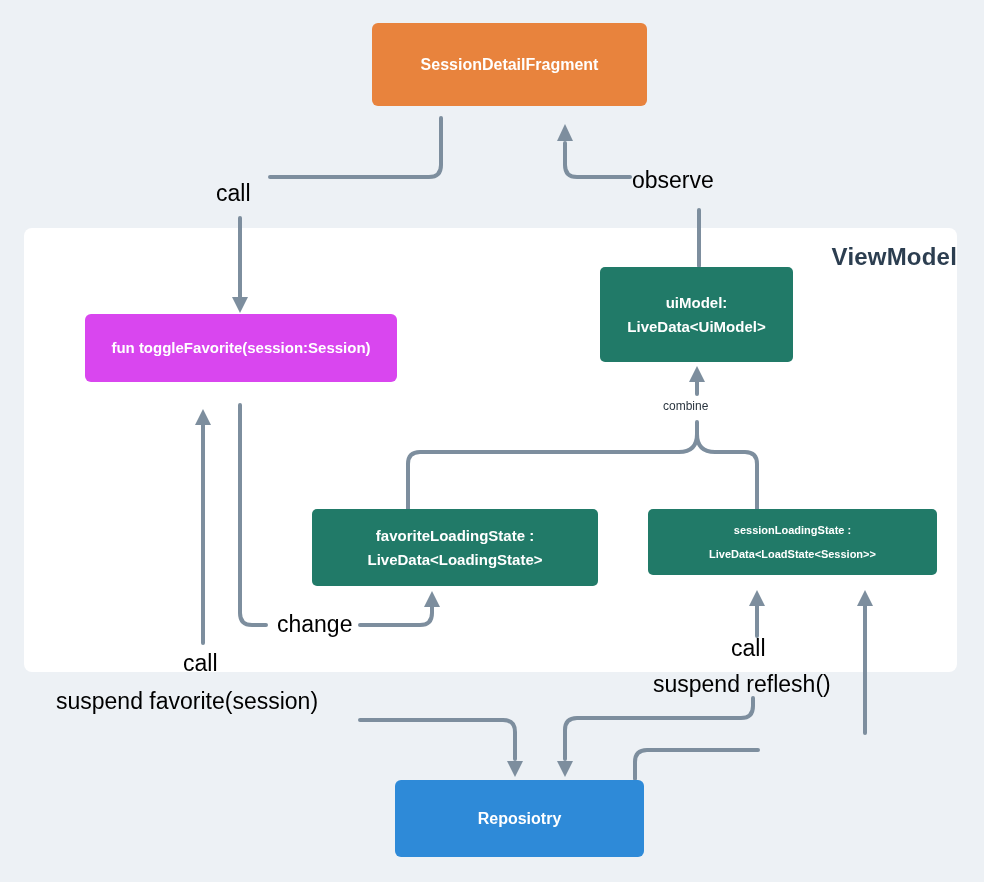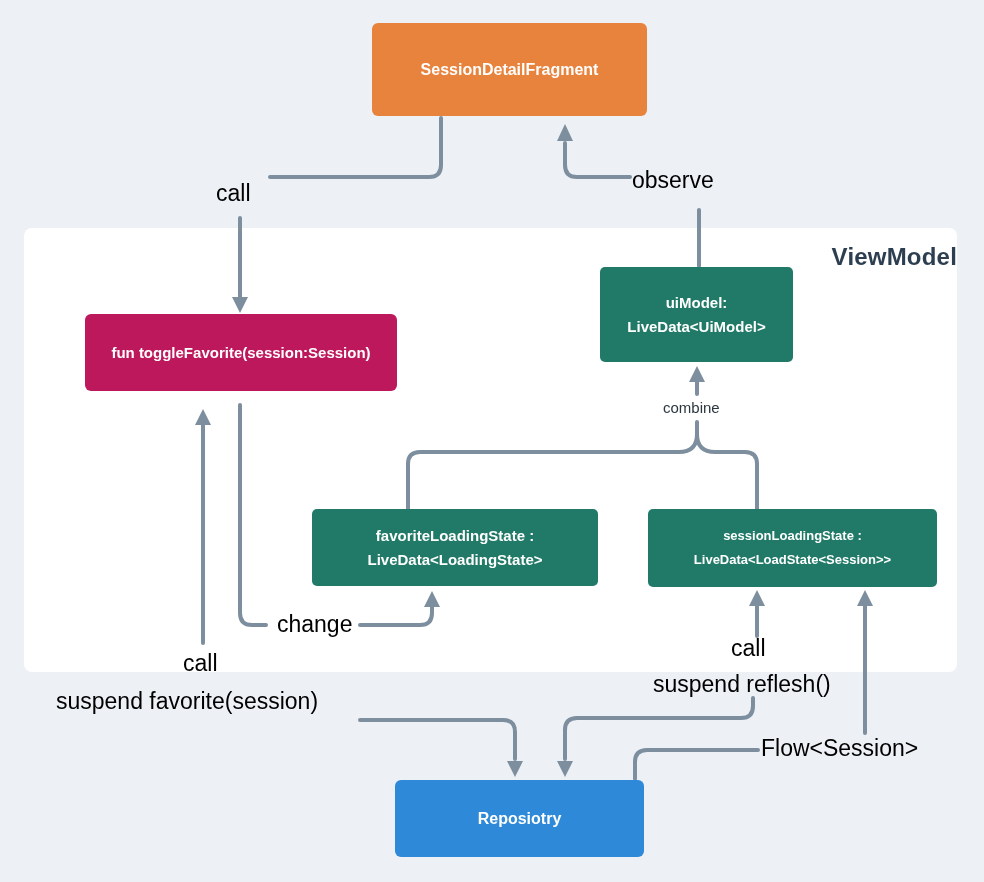--- a/index.html
+++ b/index.html
@@ -35,37 +35,37 @@
     position:absolute;
     display:flex;align-items:center;justify-content:center;
     flex-direction:column;
     color:#ffffff;
     font-weight:700;
     text-align:center;
     border-radius:6px;
     z-index:3;
     line-height:24px;
   }
-  .node-fragment{left:372px;top:23px;width:275px;height:93px;background:#e8833d;font-size:16px;}
-  .node-toggle{left:85px;top:314px;width:312px;height:77px;background:#be185d;font-size:15px;}
+  .node-fragment{left:372px;top:23px;width:275px;height:83px;background:#e8833d;font-size:16px;}
+  .node-toggle{left:85px;top:314px;width:312px;height:68px;background:#d946ef;font-size:15px;}
   .node-uimodel{left:600px;top:267px;width:193px;height:95px;background:#217a68;font-size:15px;border-radius:5px;}
   .node-favloading{left:312px;top:509px;width:286px;height:77px;background:#217a68;font-size:15px;border-radius:5px;}
-  .node-sessloading{left:648px;top:509px;width:289px;height:78px;background:#217a68;font-size:13px;border-radius:5px;}
+  .node-sessloading{left:648px;top:509px;width:289px;height:66px;background:#217a68;font-size:11px;border-radius:5px;}
   .node-repository{left:395px;top:780px;width:249px;height:77px;background:#2e8ad8;font-size:16px;}
   .edge-label{
     position:absolute;
     font-size:23px;
     font-weight:500;
     color:#000000;
     white-space:nowrap;
     z-index:4;
   }
   .lbl-call-top{left:216px;top:180px;}
   .lbl-observe{left:632px;top:167px;}
-  .lbl-combine{left:663px;top:399px;font-size:15px;font-weight:400;color:#2b3640;}
+  .lbl-combine{left:663px;top:399px;font-size:12px;font-weight:400;color:#2b3640;}
   .lbl-change{left:277px;top:611px;}
   .lbl-call-left{left:183px;top:650px;}
   .lbl-suspend-favorite{left:56px;top:688px;}
   .lbl-call-right{left:731px;top:635px;}
   .lbl-suspend-reflesh{left:653px;top:671px;}
   .lbl-flow-session{left:761px;top:735px;}
 </style>
 </head>
 <body>
 
@@ -144,15 +144,14 @@
   </div>
 
   <div class="edge-label lbl-call-top">call</div>
   <div class="edge-label lbl-observe">observe</div>
   <div class="edge-label lbl-combine">combine</div>
   <div class="edge-label lbl-change">change</div>
   <div class="edge-label lbl-call-left">call</div>
   <div class="edge-label lbl-suspend-favorite">suspend favorite(session)</div>
   <div class="edge-label lbl-call-right">call</div>
   <div class="edge-label lbl-suspend-reflesh">suspend reflesh()</div>
-  <div class="edge-label lbl-flow-session">Flow&lt;Session&gt;</div>
 
 </div>
 
 </body></html>

